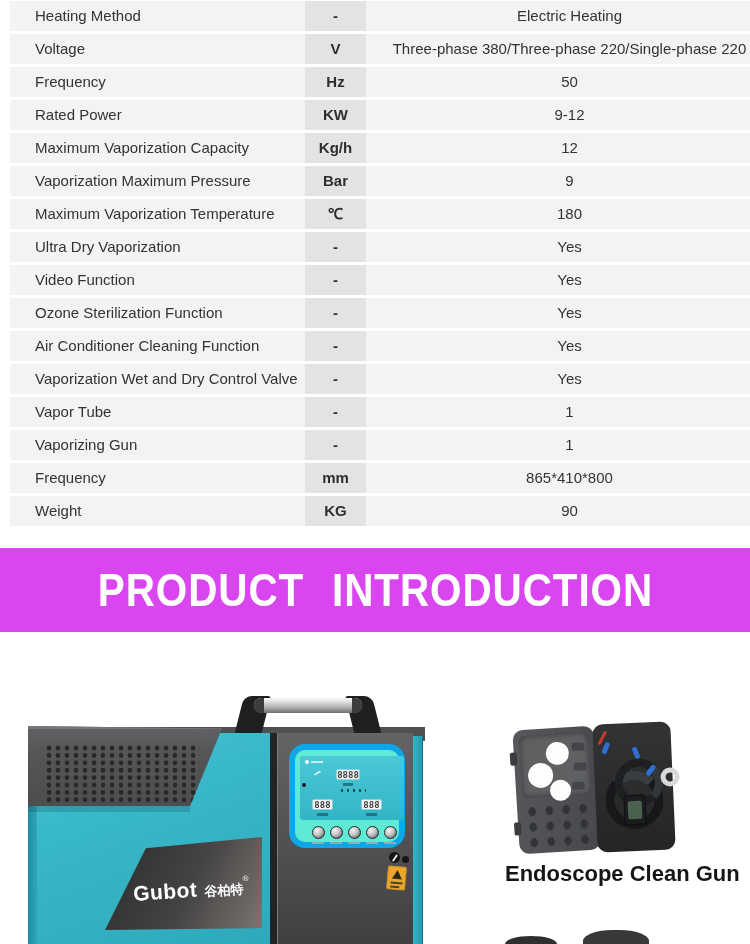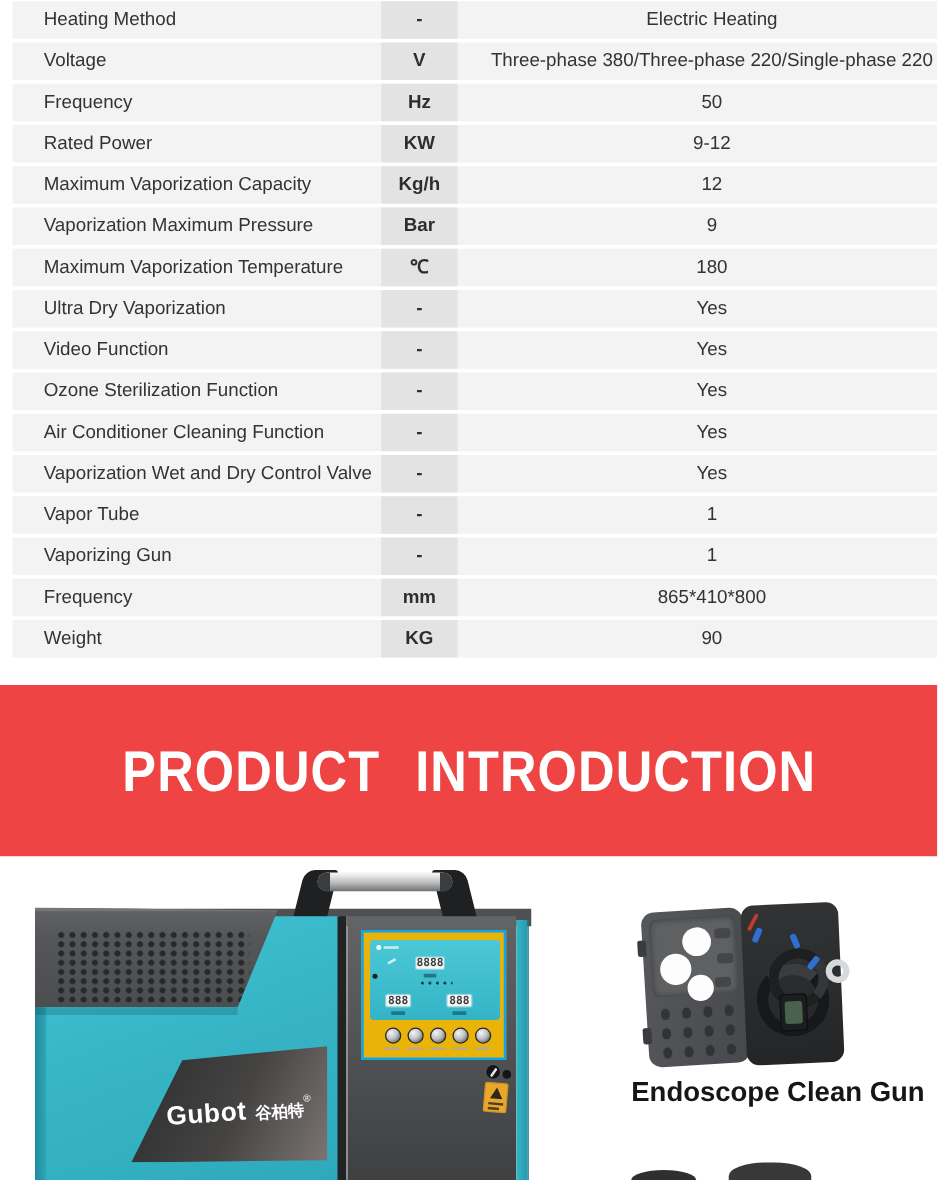--- a/index.html
+++ b/index.html
@@ -9,21 +9,21 @@
 
   
   .spec-table { position:absolute; left:10px; top:1px; width:740px; }
   .row { display:flex; height:30px; margin-bottom:3px; background:#f4f3f3; }
   .cell { line-height:30px; font-size:15px; color:#333; white-space:nowrap; }
   .cell.label { width:295px; padding-left:25px; }
   .cell.unit  { width:61px; background:#e4e3e3; text-align:center; font-weight:bold; color:#2e2e2e; }
   .cell.value { flex:1; text-align:center;padding-left:23px; }
 
   
-  .banner { position:absolute; left:0; top:548px; width:750px; height:137px; background:#ef4444;
+  .banner { position:absolute; left:0; top:548px; width:750px; height:84px; background:#d946ef;
             display:flex; align-items:center; justify-content:center; }
   .banner-title { color:#fff; font-size:46px; font-weight:bold; letter-spacing:1px; word-spacing:18px;
                   transform:scaleX(0.88); white-space:nowrap; }
 
   
   .abs { position:absolute; }
 
   .m-top      { left:95px; top:727px; width:330px; height:14px; background:#4e5052; }
   .m-body-left{ left:28px; top:733px; width:244px; height:211px;
                 background:linear-gradient(160deg,#45c3d3 0%,#38b7c8 40%,#2ea9bc 100%); }
@@ -59,22 +59,22 @@
   .brand-plate { left:105px; top:836px; width:157px; height:94px;
                  clip-path:polygon(26% 13%, 100% 1%, 100% 98%, 0 100%);
                  background:linear-gradient(115deg,#2c2c2e 0%,#454443 55%,#7b7573 100%); }
   .brand-line  { position:absolute; left:28px; top:42px; transform:rotate(-4deg);
                  color:#fff; white-space:nowrap; }
   .brand-en { font-size:21px; font-weight:bold; letter-spacing:.5px; }
   .brand-cn { font-size:13px; font-weight:bold; margin-left:7px; }
   .brand-reg{ font-size:8px; vertical-align:top; }
 
   
-  .ctrl-frame { left:289px; top:744px; width:116px; height:104px; background:#eab308;
-                border:2px solid #0ea5e9; border-radius:0; }
+  .ctrl-frame { left:289px; top:744px; width:116px; height:104px; background:#5eead4;
+                border:6px solid #0ea5e9; border-radius:16px; }
   .ctrl-inset { position:absolute; left:5px; top:6px; width:104px; height:64px; border-radius:3px;
                 background:linear-gradient(180deg,#4cc8d6 0%,#33b4c6 100%); }
   .ctrl-logo-dot { position:absolute; left:5px; top:4px; width:4px; height:4px; border-radius:50%; background:#fff; opacity:.9;}
   .ctrl-logo-bar { position:absolute; left:11px; top:5px; width:12px; height:2px; background:#eaf7f8; opacity:.8;}
   .disp { position:absolute; background:#f5f6f6; border-radius:2px; border:1px solid #8fd3db;
           font-family:"DejaVu Sans Mono", monospace; font-weight:bold; color:#3c3c3e;
           text-align:center; }
   .disp-main { left:36px; top:13px; width:24px; height:11px; font-size:9px; line-height:10px; }
   .disp-sub-l{ left:12px; top:43px; width:21px; height:11px; font-size:9px; line-height:10px; }
   .disp-sub-r{ left:61px; top:43px; width:21px; height:11px; font-size:9px; line-height:10px; }

